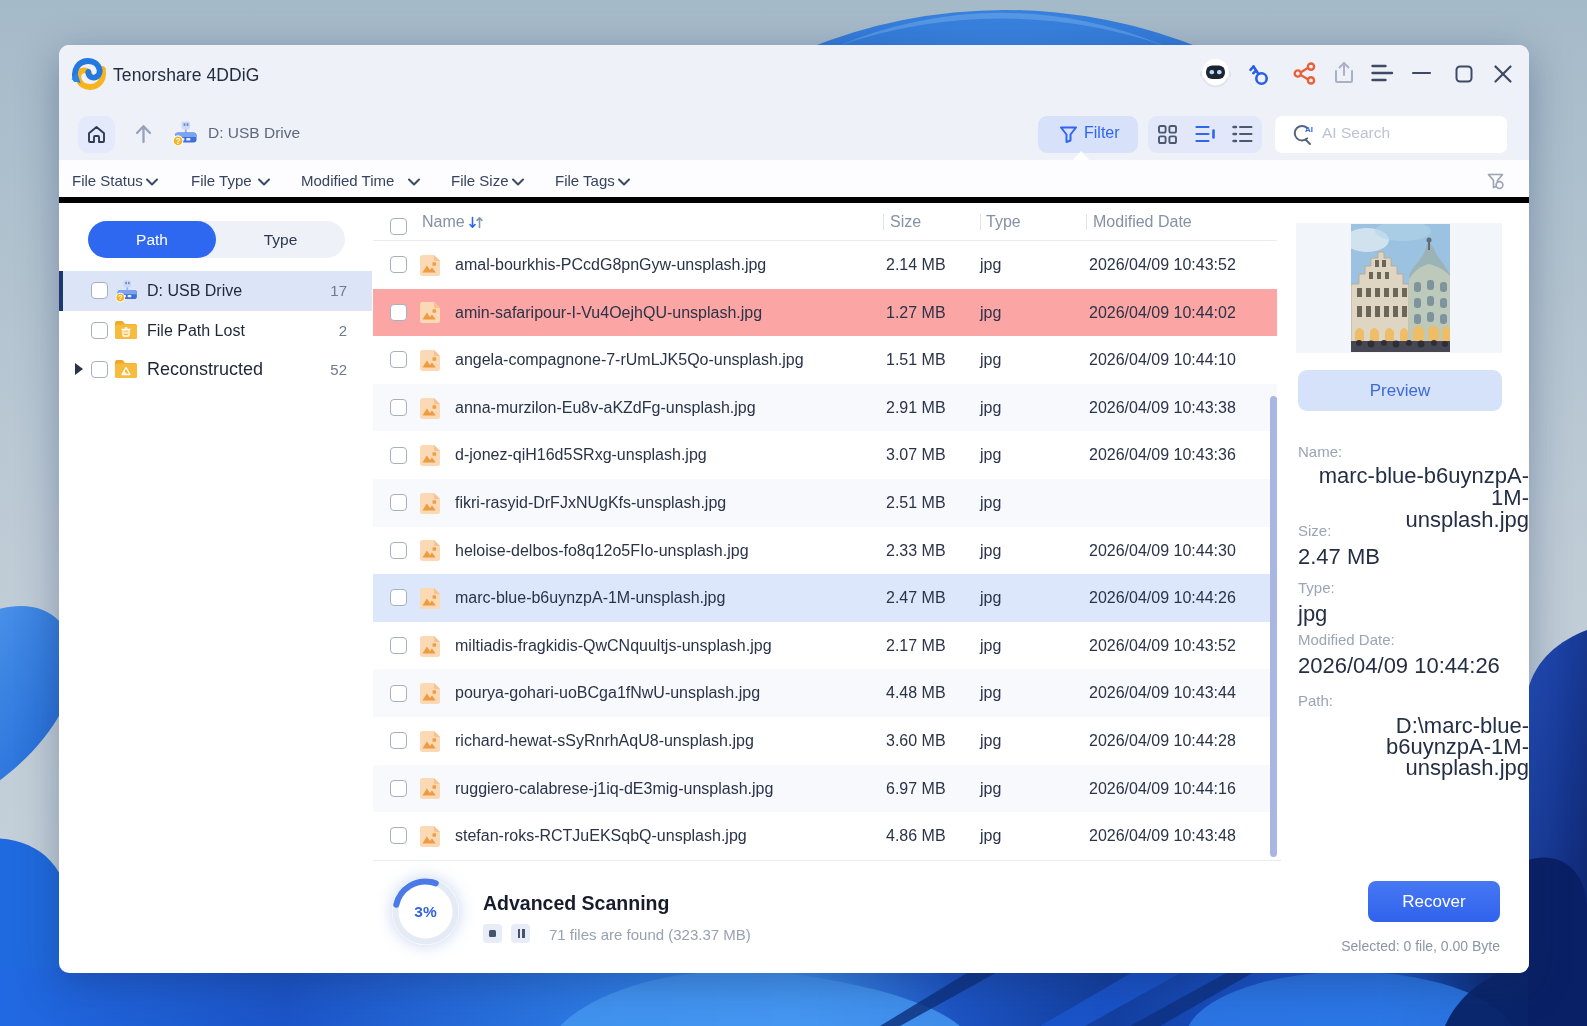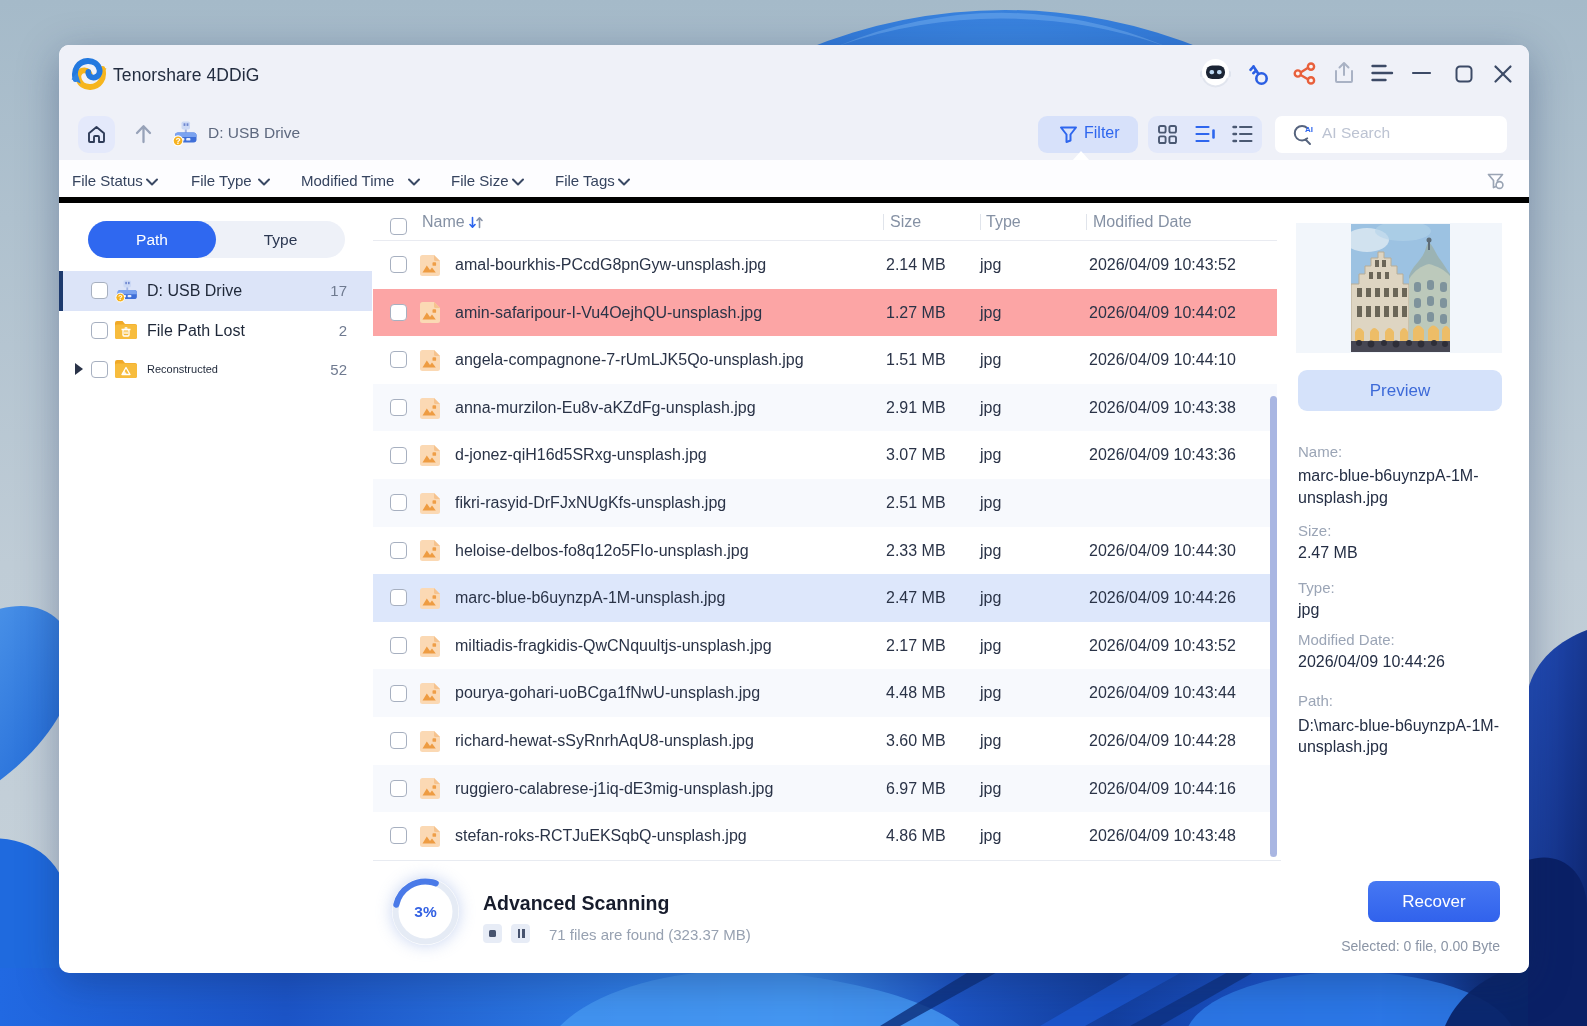--- a/index.html
+++ b/index.html
@@ -26,21 +26,21 @@
   .trow { position:absolute; left:0; width:904px; height:47.6px; }
   .fname { position:absolute; left:82px; top:0; height:47.6px; line-height:47.6px; font-size:16px; color:#2a3347; }
   .fsize { position:absolute; left:513px; top:0; height:47.6px; line-height:47.6px; font-size:16px; color:#2a3347; }
   .ftype { position:absolute; left:607px; top:0; height:47.6px; line-height:47.6px; font-size:16px; color:#2a3347; }
   .fdate { position:absolute; left:716px; top:0; height:47.6px; line-height:47.6px; font-size:16px; color:#2a3347; }
   .rcb { position:absolute; left:17px; top:15.3px; }
   .fic { position:absolute; left:46px; top:12.8px; width:22px; height:23px; }
   
   #rpanel { position:absolute; left:1222px; top:158px; width:248px; height:770px; background:#fff; }
   .rlabel { font-size:15px; color:#9ba5b6; }
-  .rval { font-size:16px; color:#242e44; }
+  .rval { font-size:22px; color:#242e44;text-align:right; }
   
   #bottombar { position:absolute; left:314px; top:815px; width:908px; height:113px; background:#fff;
                border-top:1px solid #e8ebf1; }
 </style>
 </head>
 <body>
 <svg id="wall" viewBox="0 0 1587 1026" preserveAspectRatio="none">
   <defs>
     <linearGradient id="bgbase" x1="0" y1="0" x2="0" y2="1">
       <stop offset="0" stop-color="#a5bac9"></stop>
@@ -294,21 +294,21 @@
 
     <div class="trow2" style="top:147px;">
       <div class="abs" style="left:16px;top:13px;width:0;height:0;border-top:6px solid transparent;border-bottom:6px solid transparent;border-left:8px solid #2a3348;"></div>
       <span class="cb" style="left:32px;top:11px;"></span>
       <svg class="abs" style="left:55px;top:8px" width="24" height="22" viewBox="0 0 24 22">
         <path d="M1 4 Q1 2 3 2 L8.5 2 L11 5 L21 5 Q23 5 23 7 L23 18 Q23 20 21 20 L3 20 Q1 20 1 18 Z" fill="#f0a927"></path>
         <path d="M1 7.5 Q1 5.5 3 5.5 L21 5.5 Q23 5.5 23 7.5 L23 18 Q23 20 21 20 L3 20 Q1 20 1 18 Z" fill="#f7bc3d"></path>
         <path d="M12 9.5 L16 16.5 L8 16.5 Z" fill="none" stroke="#fff" stroke-width="1.3" stroke-linejoin="round"></path>
         <path d="M10.2 12.6 L13 16.5 L7.5 16.5 Z" fill="#fff" opacity="0.85"></path>
       </svg>
-      <div class="abs" style="left:88px;top:0;line-height:39.5px;font-size:11px;color:#1e2738;">Reconstructed</div>
+      <div class="abs" style="left:88px;top:0;line-height:39.5px;font-size:18px;color:#1e2738;">Reconstructed</div>
       <div class="abs" style="right:25px;top:0;line-height:39.5px;font-size:15px;color:#6f7a90;">52</div>
     </div>
   </div>
   <div id="tablearea">
     <div class="abs" style="left:0;top:0;width:904px;height:38px;border-bottom:1px solid #e9ebf1;">
       <span class="cb" style="left:17px;top:14.5px;"></span>
       <div class="abs" style="left:49px;top:0;line-height:38px;font-size:16px;color:#8591a4;">Name</div>
       <svg class="abs" style="left:96px;top:13px" width="14" height="13" viewBox="0 0 14 13">
         <g stroke-width="1.6" fill="none" stroke-linecap="round" stroke-linejoin="round">
           <g stroke="#2e66ee">

